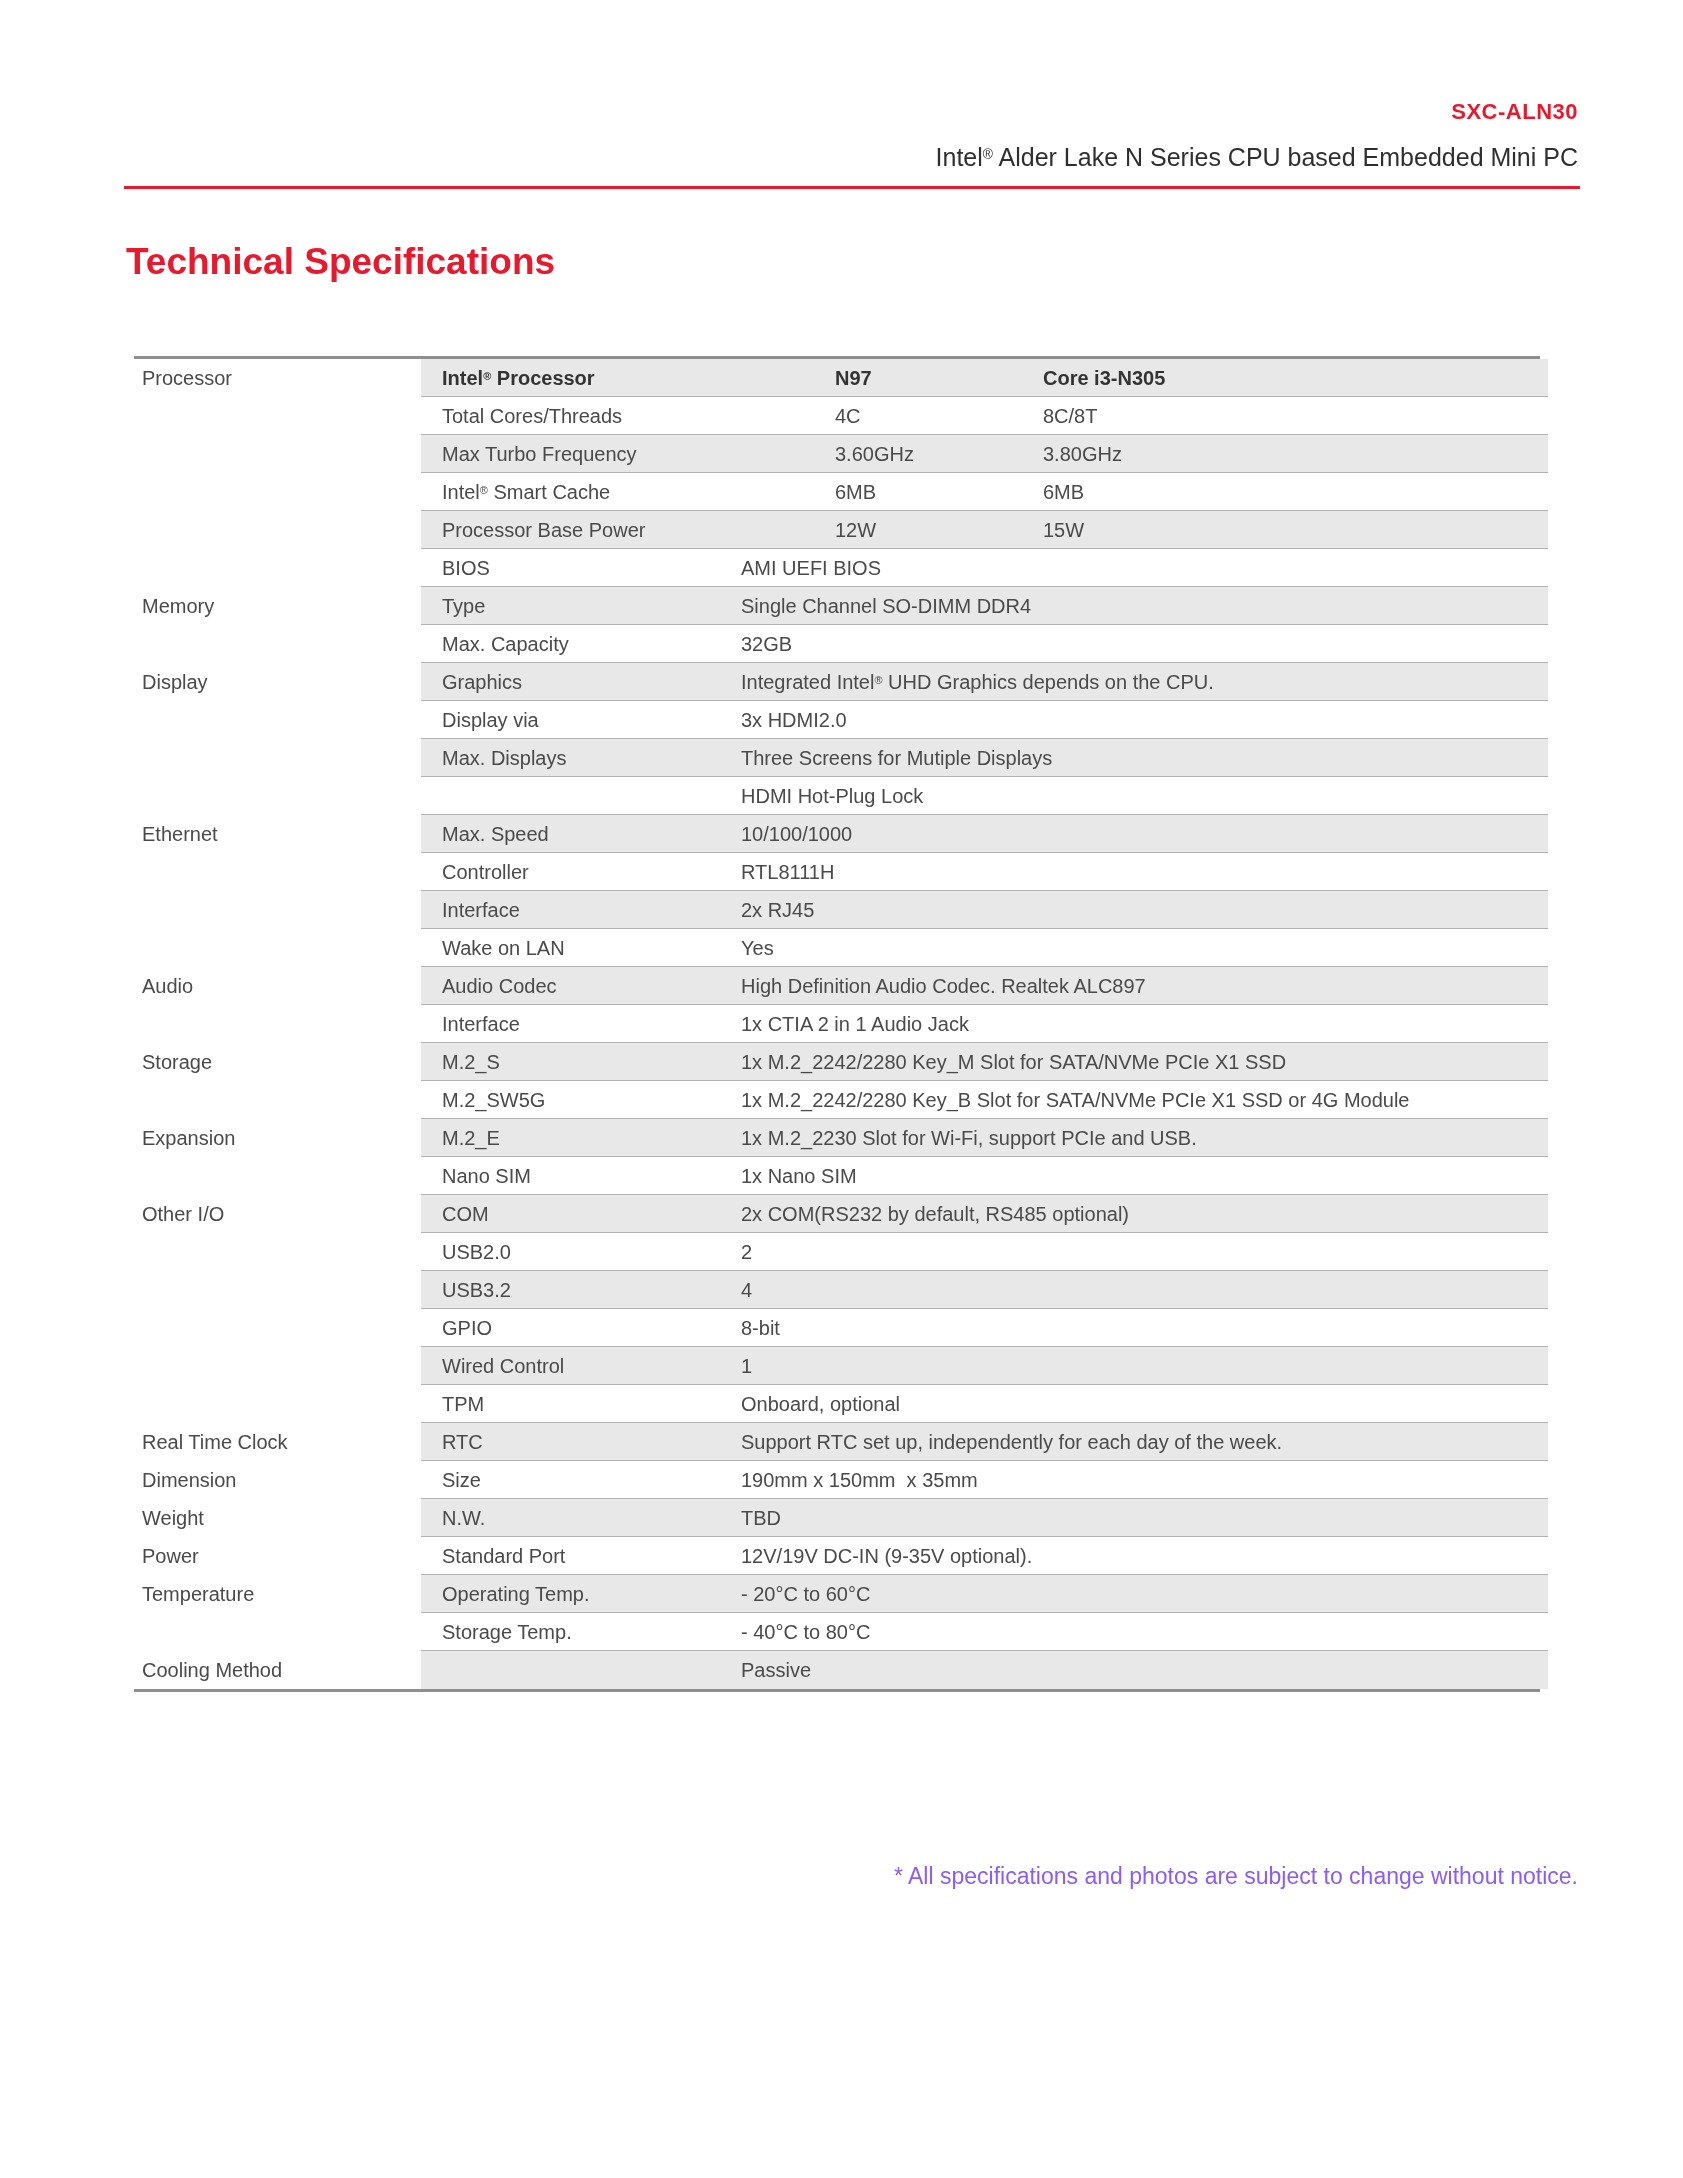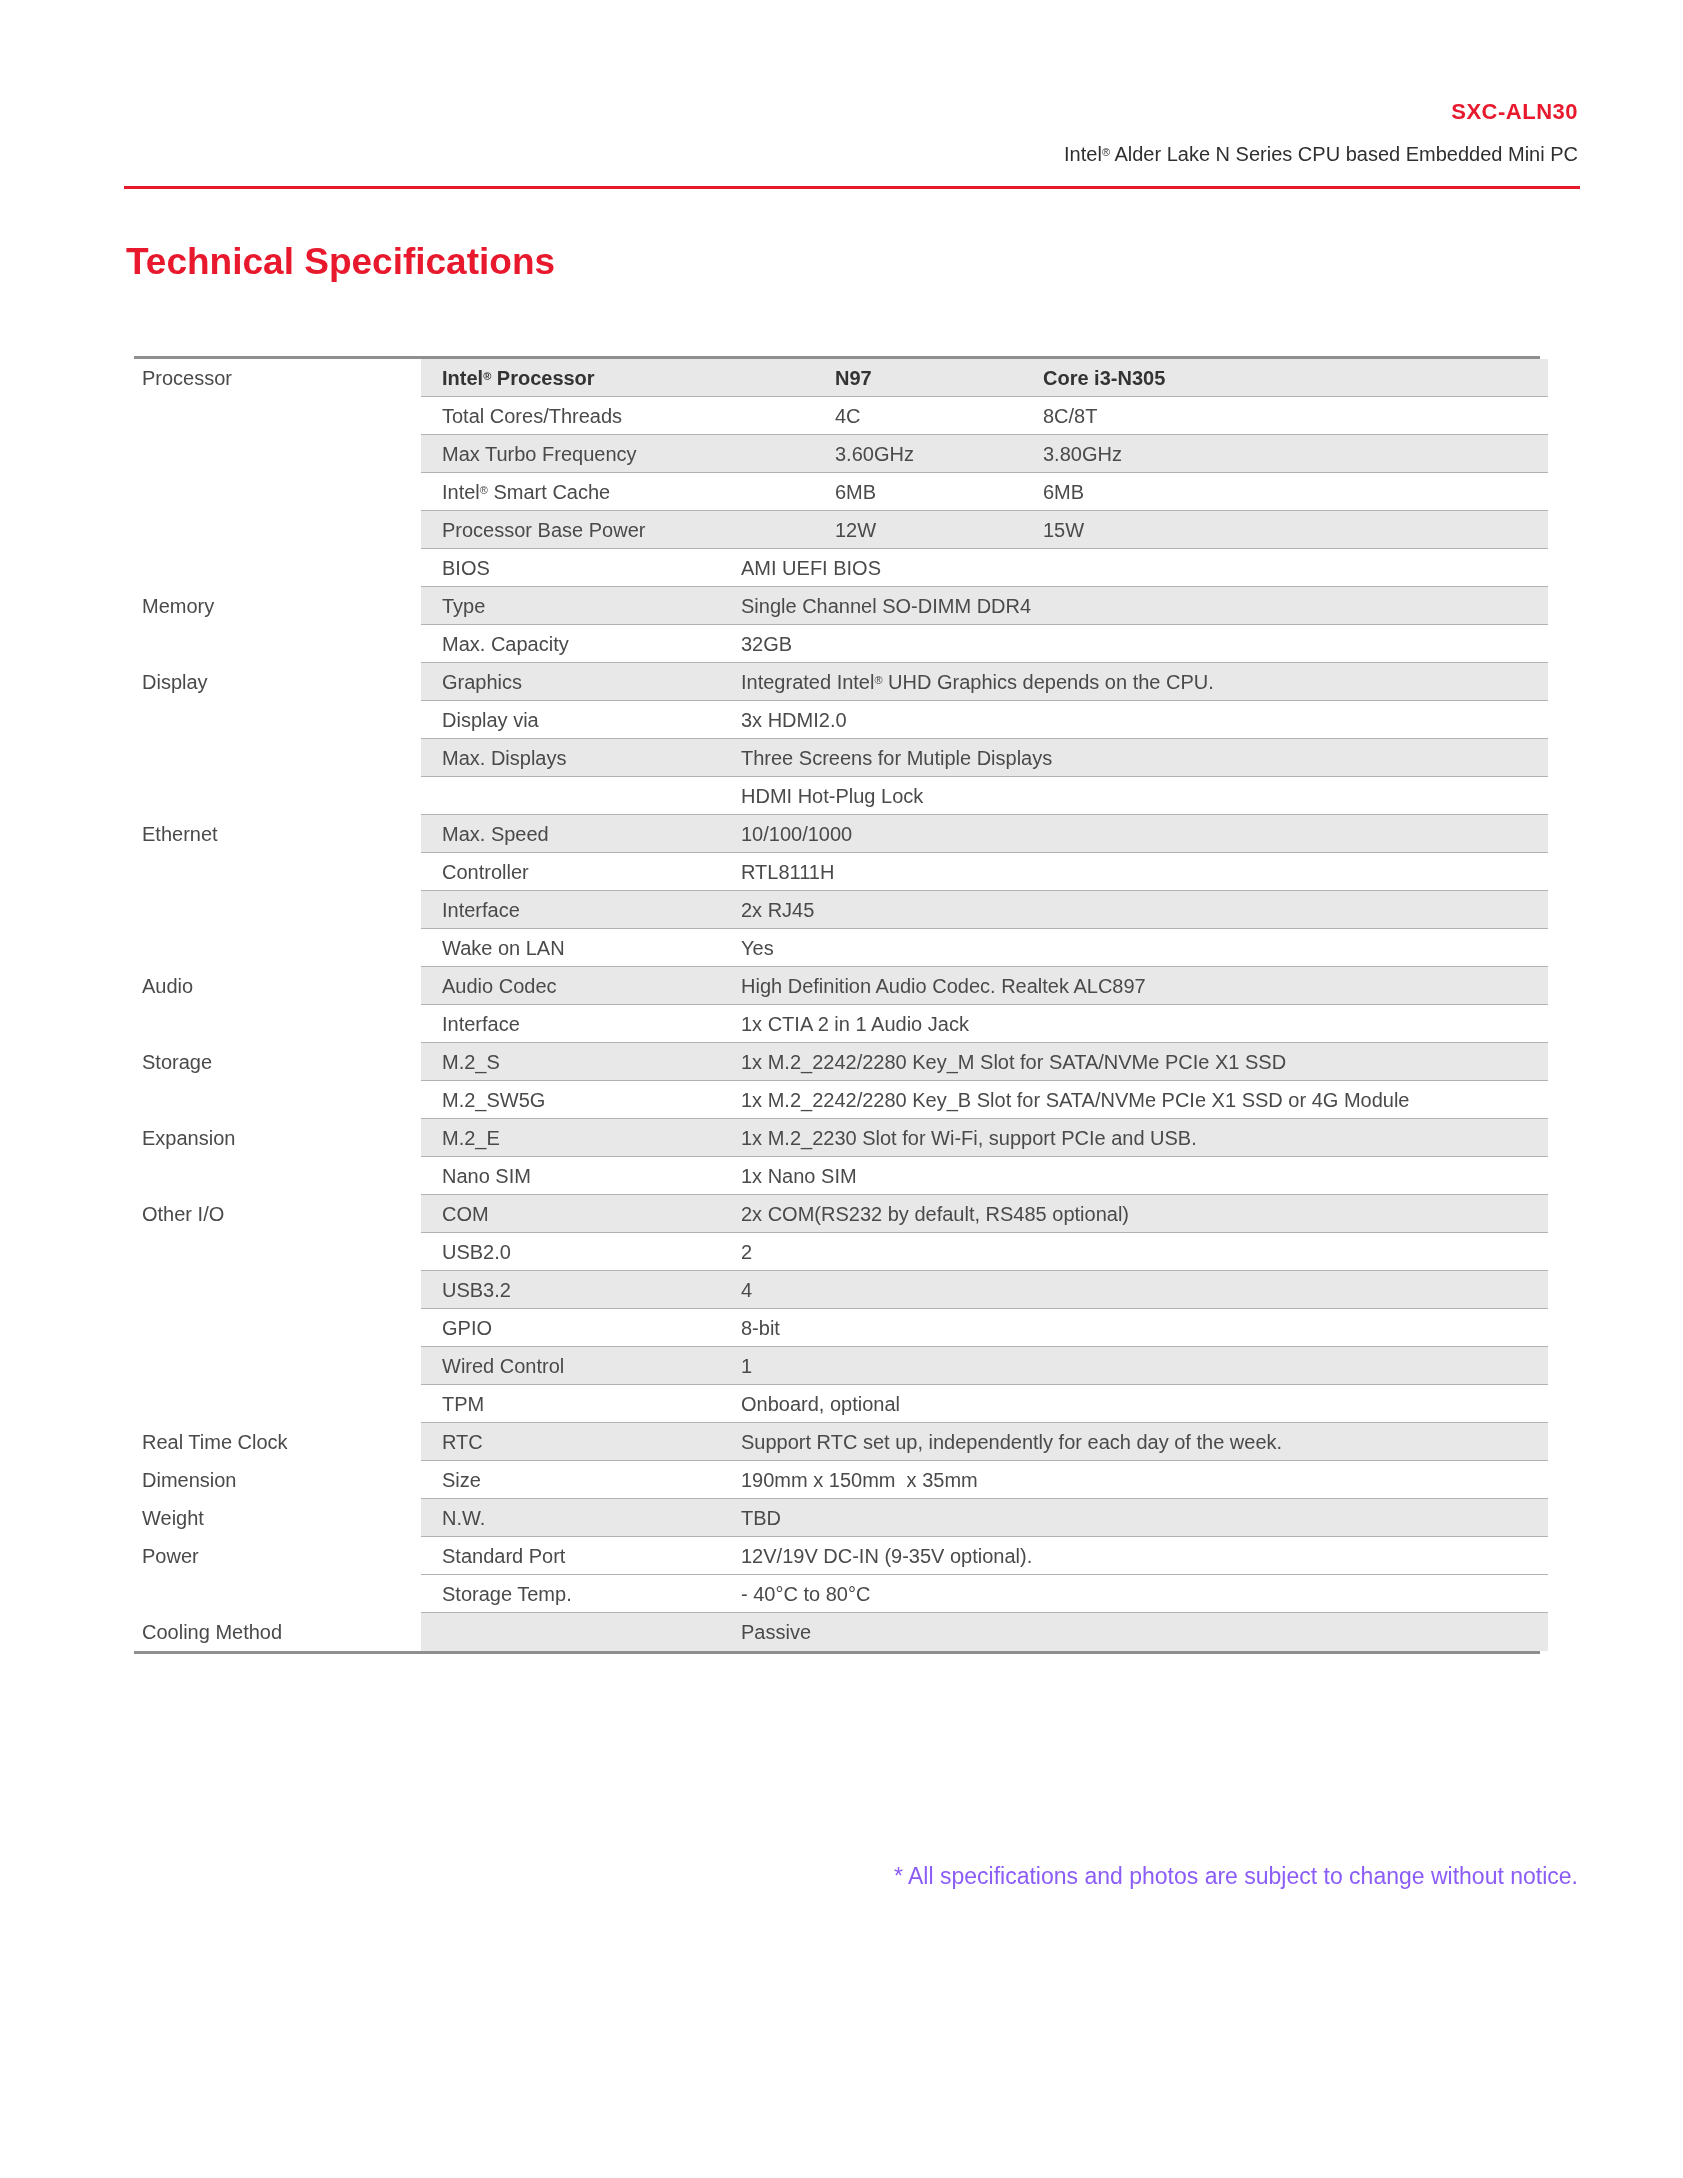--- a/index.html
+++ b/index.html
@@ -10,21 +10,21 @@
   }
   sup{font-size:55%;line-height:0;vertical-align:0.5em;}
 
   
   .model{
     position:absolute;top:99px;right:105px;
     font-size:22px;font-weight:600;color:#E8192D;letter-spacing:0.5px;
   }
   .subtitle{
     position:absolute;top:143px;right:105px;
-    font-size:20px;color:#2f2f2f;text-align:right;
+    font-size:25px;color:#2f2f2f;text-align:right;
   }
   .header-rule{
     position:absolute;top:186px;left:124px;right:103px;height:3px;
     background:#E8192D;
   }
   .section-title{
     position:absolute;top:241px;left:126px;
     font-size:37px;color:#E8192D;font-weight:700;
   }
 
@@ -241,20 +241,26 @@
         <div class="cell cat">Weight</div>
         <div class="cell name">N.W.</div>
         <div class="cell value">TBD</div>
       </div>
       <div class="row plain">
         <div class="band"></div>
         <div class="cell cat">Power</div>
         <div class="cell name">Standard Port</div>
         <div class="cell value">12V/19V DC-IN (9-35V optional).</div>
       </div>
+      <div class="row shaded">
+        <div class="band"></div>
+        <div class="cell cat">Temperature</div>
+        <div class="cell name">Operating Temp.</div>
+        <div class="cell value">- 20°C to 60°C</div>
+      </div>
       <div class="row plain">
         <div class="band"></div>
         <div class="cell name">Storage Temp.</div>
         <div class="cell value">- 40°C to 80°C</div>
       </div>
       <div class="row shaded">
         <div class="band"></div>
         <div class="cell cat">Cooling Method</div>
         <div class="cell value">Passive</div>
       </div>

